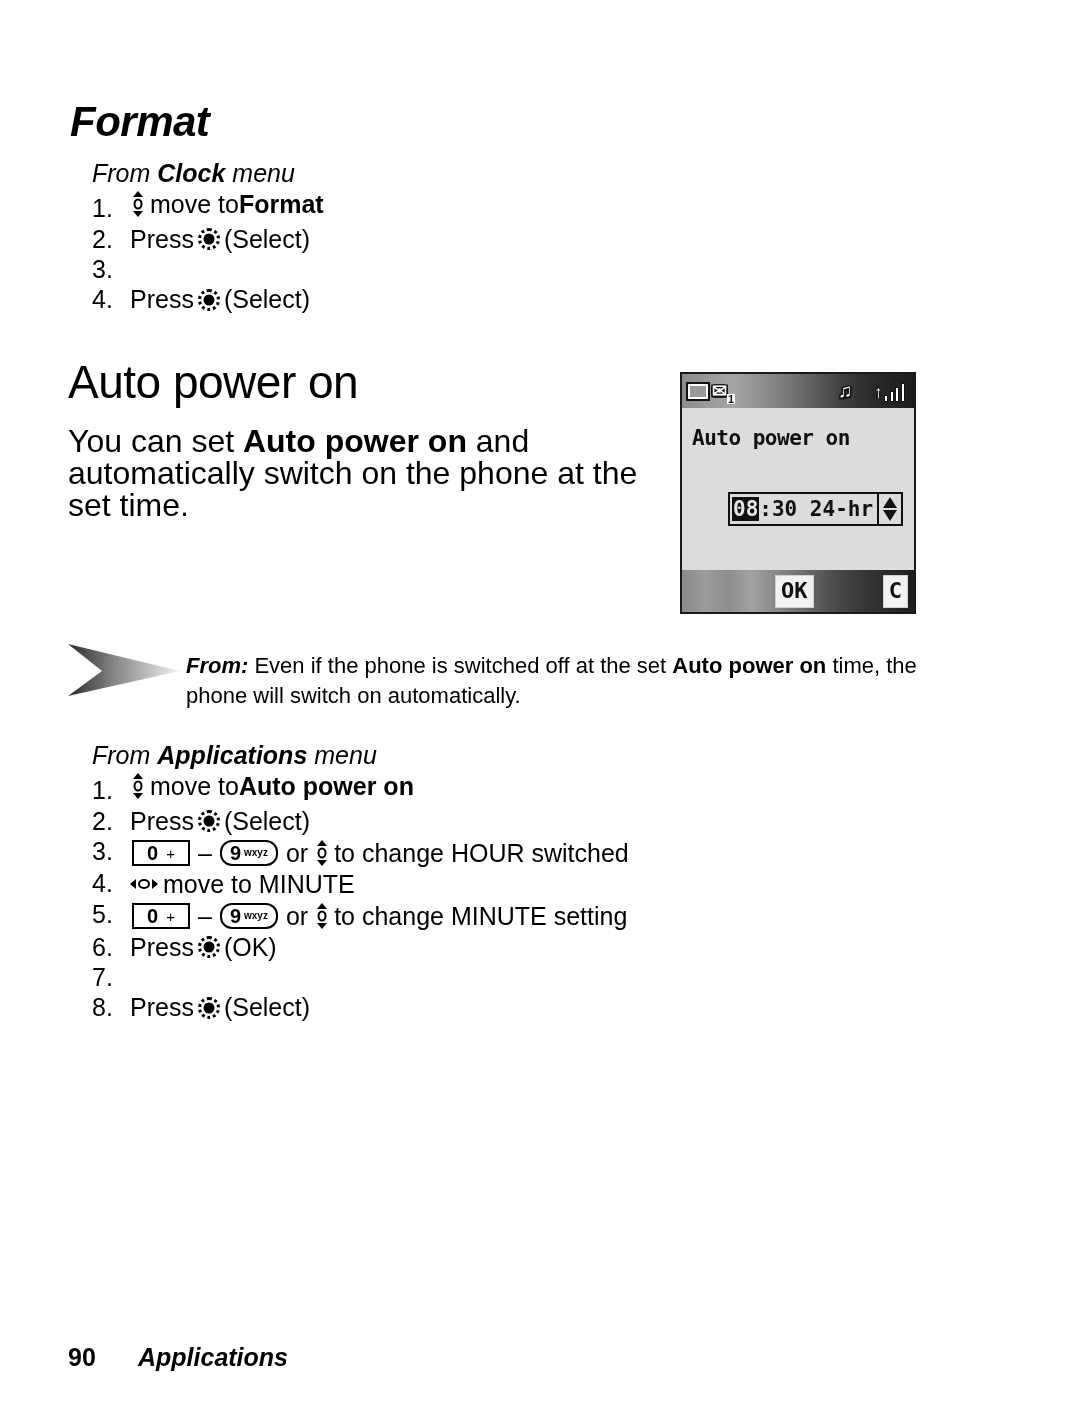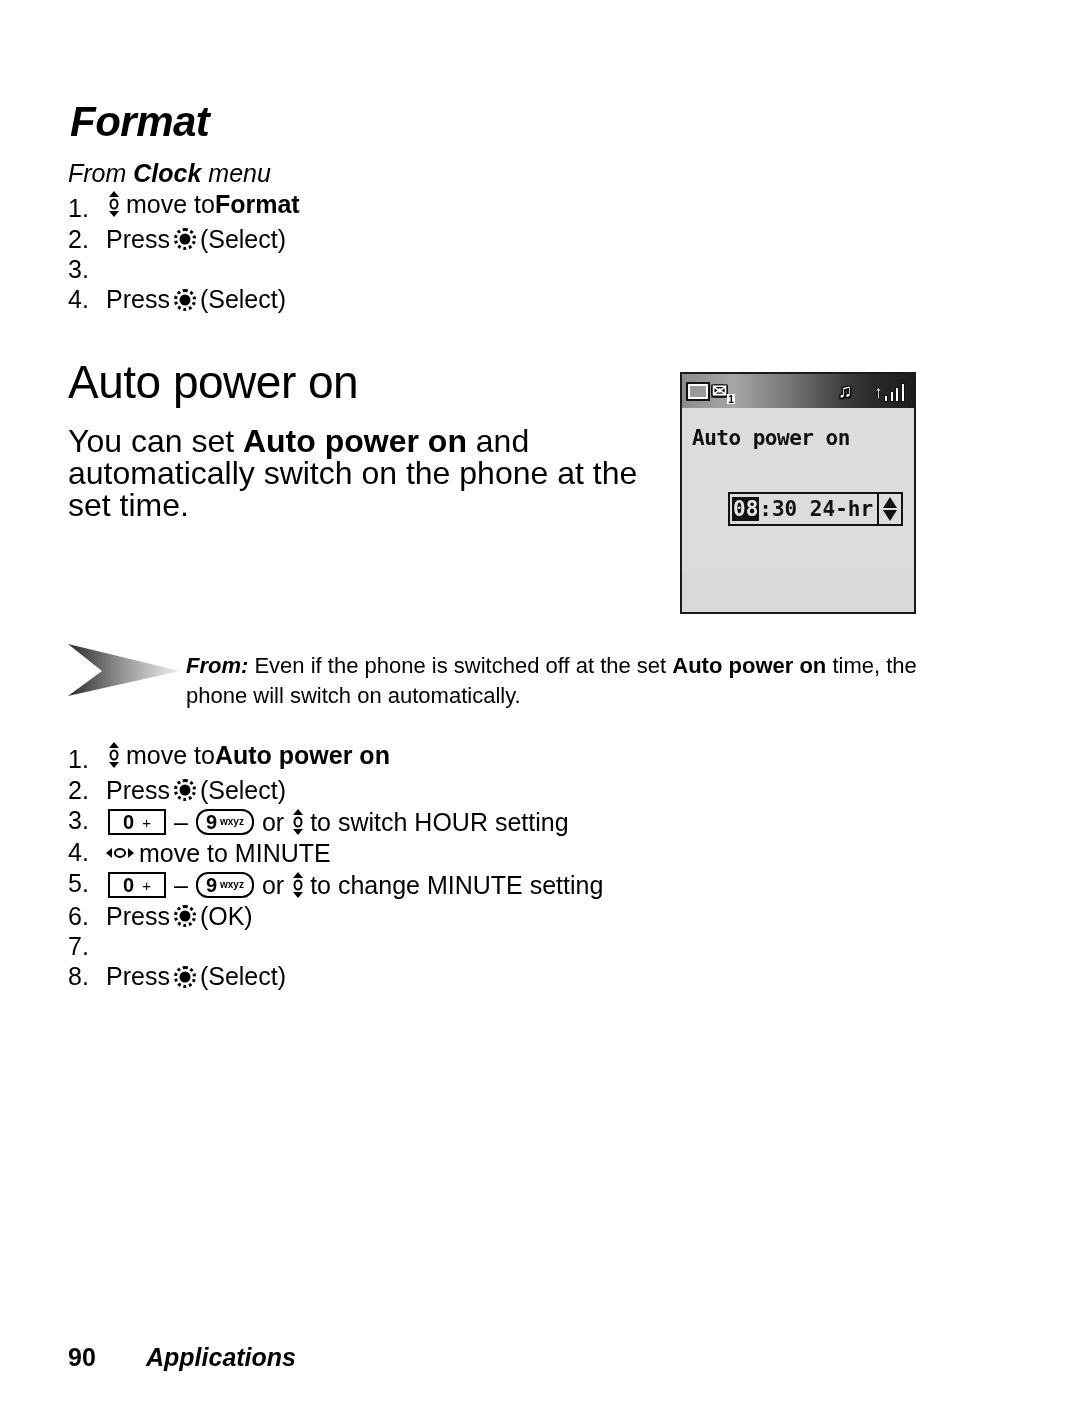--- a/index.html
+++ b/index.html
@@ -49,20 +49,21 @@
     font-style: italic;
     white-space: nowrap;
     line-height: 31px;
   }
   .from-line b { font-weight: bold; font-style: italic; }
 
   .proc {
     position: absolute;
     font-size: 25px;
     line-height: 30.4px;
+    margin-left: 24px;
   }
 
   .step {
     display: flex;
     align-items: baseline;
     white-space: nowrap;
     line-height: 30.4px;
   }
   .step .num {
     width: 38px;
@@ -463,21 +464,20 @@
   .phone .sk-ok { position: absolute; left: 93px; }
   .phone .sk-c  { position: absolute; right: 6px; }
 
   
   .footer {
     position: absolute;
     left: 68px;
     top: 1343px;
     display: flex;
     align-items: baseline;
-    gap: 8px;
   }
   .footer .pgnum {
     font-size: 25px;
     font-weight: bold;
     width: 70px;
   }
   .footer .chap {
     font-size: 25px;
     font-weight: bold;
     font-style: italic;
@@ -567,37 +567,42 @@
           <span class="sel">08</span>
             <span>:30 24-hr</span>
         </div>
         <div class="spinner">
           <span class="up"></span>
             <span class="dn"></span>
         </div>
       </div>
     </div>
 
+    <div class="softbar">
+      <div class="softkey sk-ok">OK</div>
+      <div class="softkey sk-c">C</div>
+    </div>
   </div>
 
   <div class="note">
     <svg class="arrow" viewBox="0 0 118 56">
       <defs>
         <linearGradient id="arrGrad" x1="0" y1="0" x2="1" y2="0">
           <stop offset="0%" stop-color="#2b2b2b"></stop>
           <stop offset="45%" stop-color="#8d8d8d"></stop>
           <stop offset="100%" stop-color="#f2f2f2"></stop>
         </linearGradient>
       </defs>
       <polygon points="4,2 116,29 4,54 38,29" fill="url(#arrGrad)"></polygon>
     </svg>
     <div class="ntext"><i class="noteword">From:</i><span> Even if the phone is switched off at the set </span><b>Auto power on</b><span> time, the phone will switch on automatically.</span></div>
   </div>
 
   <div class="proc" style="left:68px; top:740px;">
+    <div class="from-line"><span>From </span><b>Applications</b><span> menu</span></div>
 
     <div class="step">
       <span class="num">1.</span>
       <span class="body">
         <span class="ico-updown">
             <span class="tri-up"></span>
             <span class="ring"></span>
             <span class="tri-dn"></span>
           </span>
         <span>move to </span>
@@ -628,21 +633,21 @@
         <span class="key round">
           <span class="kd">9</span>
           <span class="kl">wxyz</span>
         </span>
         <span style="margin:0 6px 0 6px;">or</span>
         <span class="ico-updown">
             <span class="tri-up"></span>
             <span class="ring"></span>
             <span class="tri-dn"></span>
           </span>
-        <span>to switch HOUR setting</span>
+        <span>to change HOUR switched</span>
       </span>
     </div>
 
     <div class="step">
       <span class="num">4.</span>
       <span class="body">
         <span class="ico-leftright">
             <span class="tri-l"></span>
             <span class="ring"></span>
             <span class="tri-r"></span>

